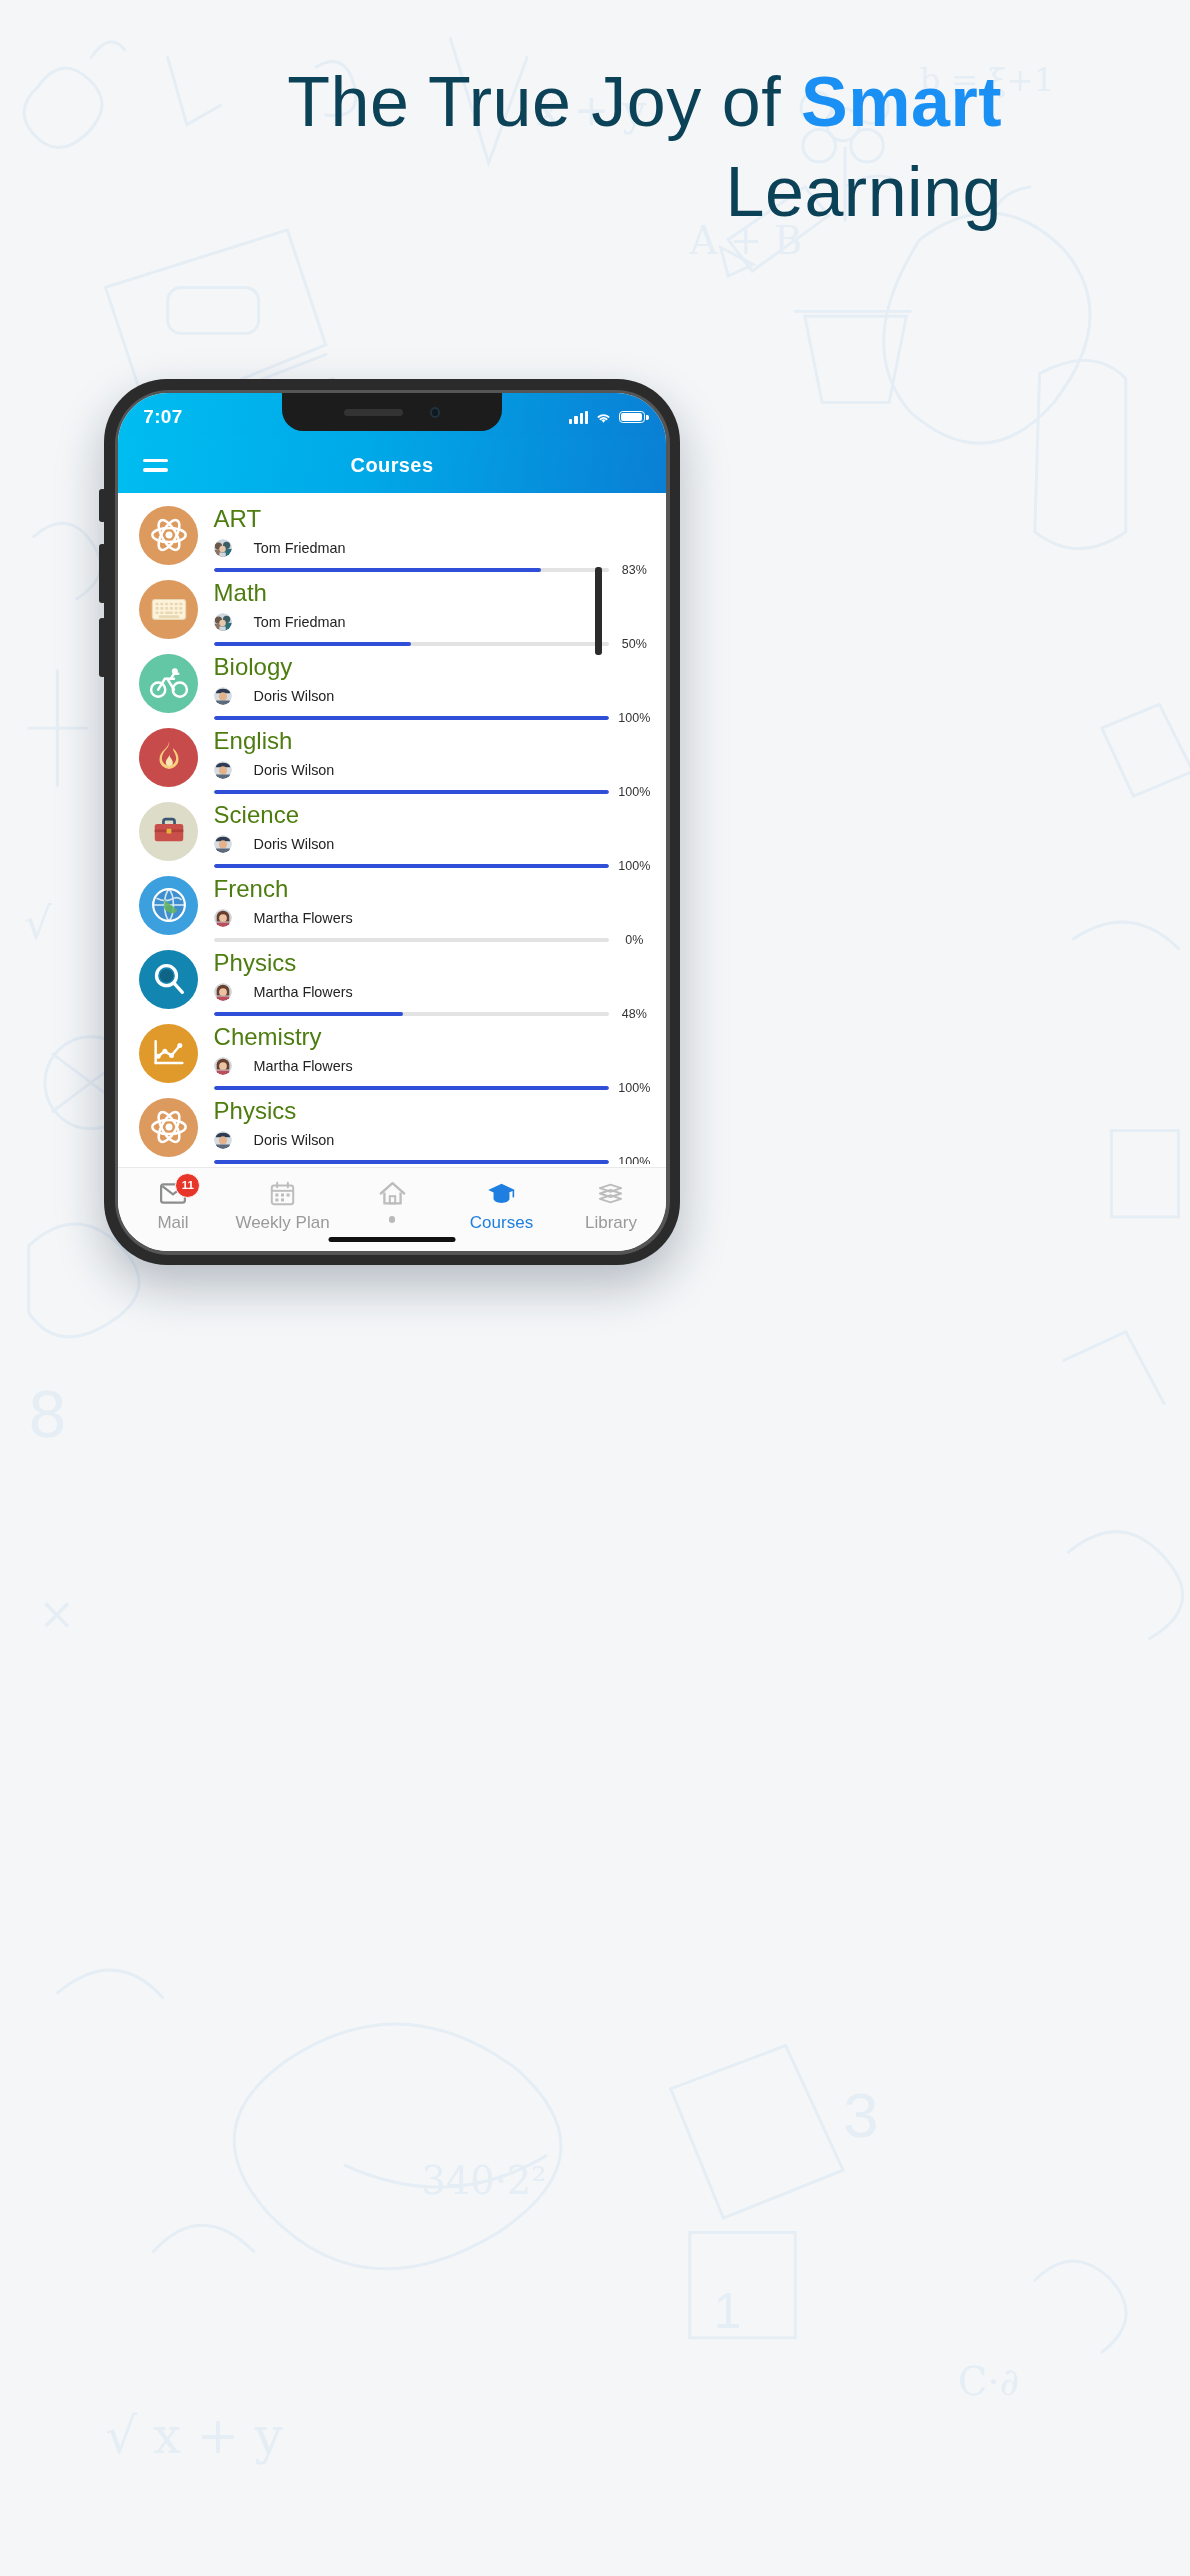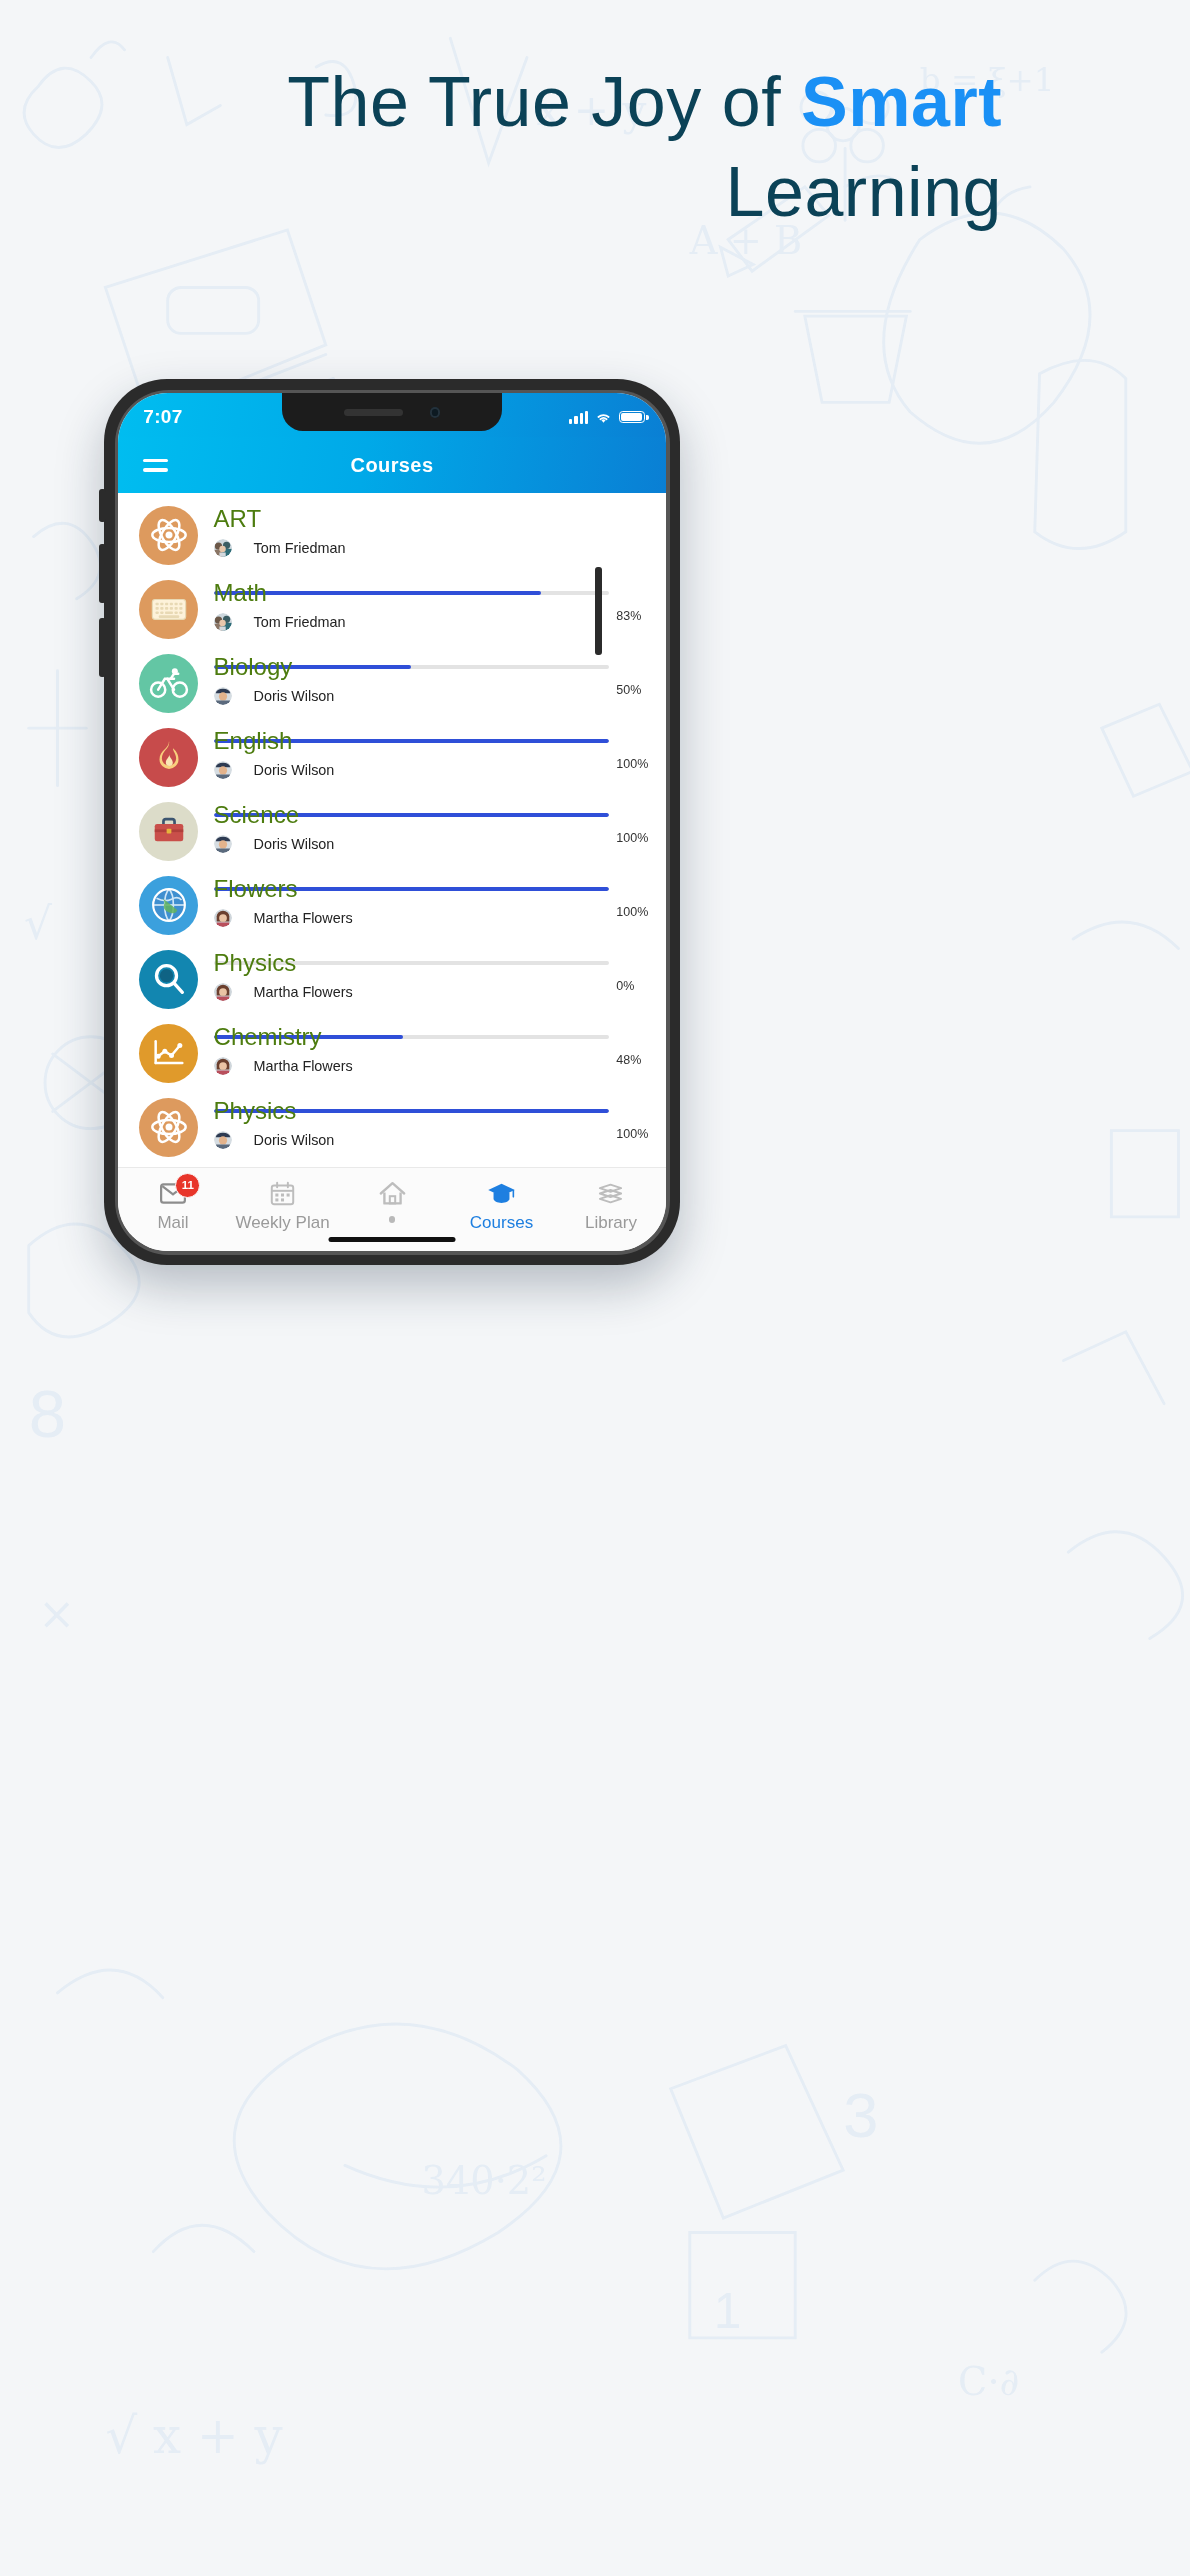--- a/index.html
+++ b/index.html
@@ -100,21 +100,21 @@
   }
   .avatar-circle svg { display:block; }
   .course-body { flex: 1; padding-left: 15.3px; position: relative; min-width: 0; }
   .course-title { font-size: 24px; color: #4d7c0f; font-weight: 400; line-height: 1.15; margin-top: 1px; }
   .instructor { display: flex; align-items: center; gap: 22px; margin-top: 6.7px; }
   .mini-avatar { width: 18px; height: 18px; border-radius: 50%; flex: 0 0 18px; overflow: hidden; }
   .instructor-name { font-size: 14.4px; color: #232323; }
   .progress-wrap { display: flex; align-items: center; gap: 7.7px; margin-top: 5.8px; }
   .progress-track { flex: 1; height: 3.8px; background: #e3e3e3; border-radius: 1.9px; overflow: hidden; }
   .progress-fill { height: 100%; background: #2f4fd8; border-radius: 1.9px; }
-  .progress-pct { font-size: 12.5px; color: #333; width: 36px; flex: 0 0 36px; text-align: left; margin-top: 46px; }
+  .progress-pct { font-size: 12.5px; color: #333; width: 36px; flex: 0 0 36px; text-align: center; }
 
   
   .bottomnav {
     position: absolute; bottom: 0; left: 0; right: 0; height: 84px;
     background: #fbfbfb; border-top: 1px solid #e9e9e9;
     display: flex; align-items: flex-start; padding-top: 11.5px; z-index: 6;
   }
   .nav-item { flex: 1; display: flex; flex-direction: column; align-items: center; gap: 4.8px; position: relative; }
   .nav-icon { height: 29px; display: flex; align-items: center; justify-content: center; }
   .nav-label { font-size: 17px; color: #9a9a9a; }
@@ -474,21 +474,21 @@
       <circle cx="24" cy="24" r="19" fill="#3f8fd0"></circle>
       <path d="M9 16q10 5 18 1t12 1" stroke="#cfe6f7" stroke-width="2" fill="none"></path>
       <path d="M24 5c-7 7-7 31 0 38M24 5c7 7 7 31 0 38" stroke="#cfe6f7" stroke-width="2" fill="none"></path>
       <path d="M6 24h36" stroke="#cfe6f7" stroke-width="2"></path>
       <path d="M14 14q6 4 4 10t6 9 10-3" fill="#63b45e" opacity=".85"></path>
       <circle cx="24" cy="24" r="19" fill="none" stroke="#fff" stroke-width="2.6"></circle>
                 </svg>
               </span>
     </div>
     <div class="course-body">
-      <div class="course-title">Flowers</div>
+      <div class="course-title">French</div>
       <div class="instructor">
         <span class="mini-avatar"><svg viewBox="0 0 20 20" width="18" height="18">
                     <defs>
                       <clipPath id="c3">
                         <circle cx="10" cy="10" r="10"></circle>
                       </clipPath>
                     </defs>
       <g clip-path="url(#c3)">
                       <rect width="20" height="20" fill="#cfd6db"></rect>
       <path d="M3 8 a7 6 0 0 1 14 0 l0 6 -14 0z" fill="#6b3f2e"></path>

